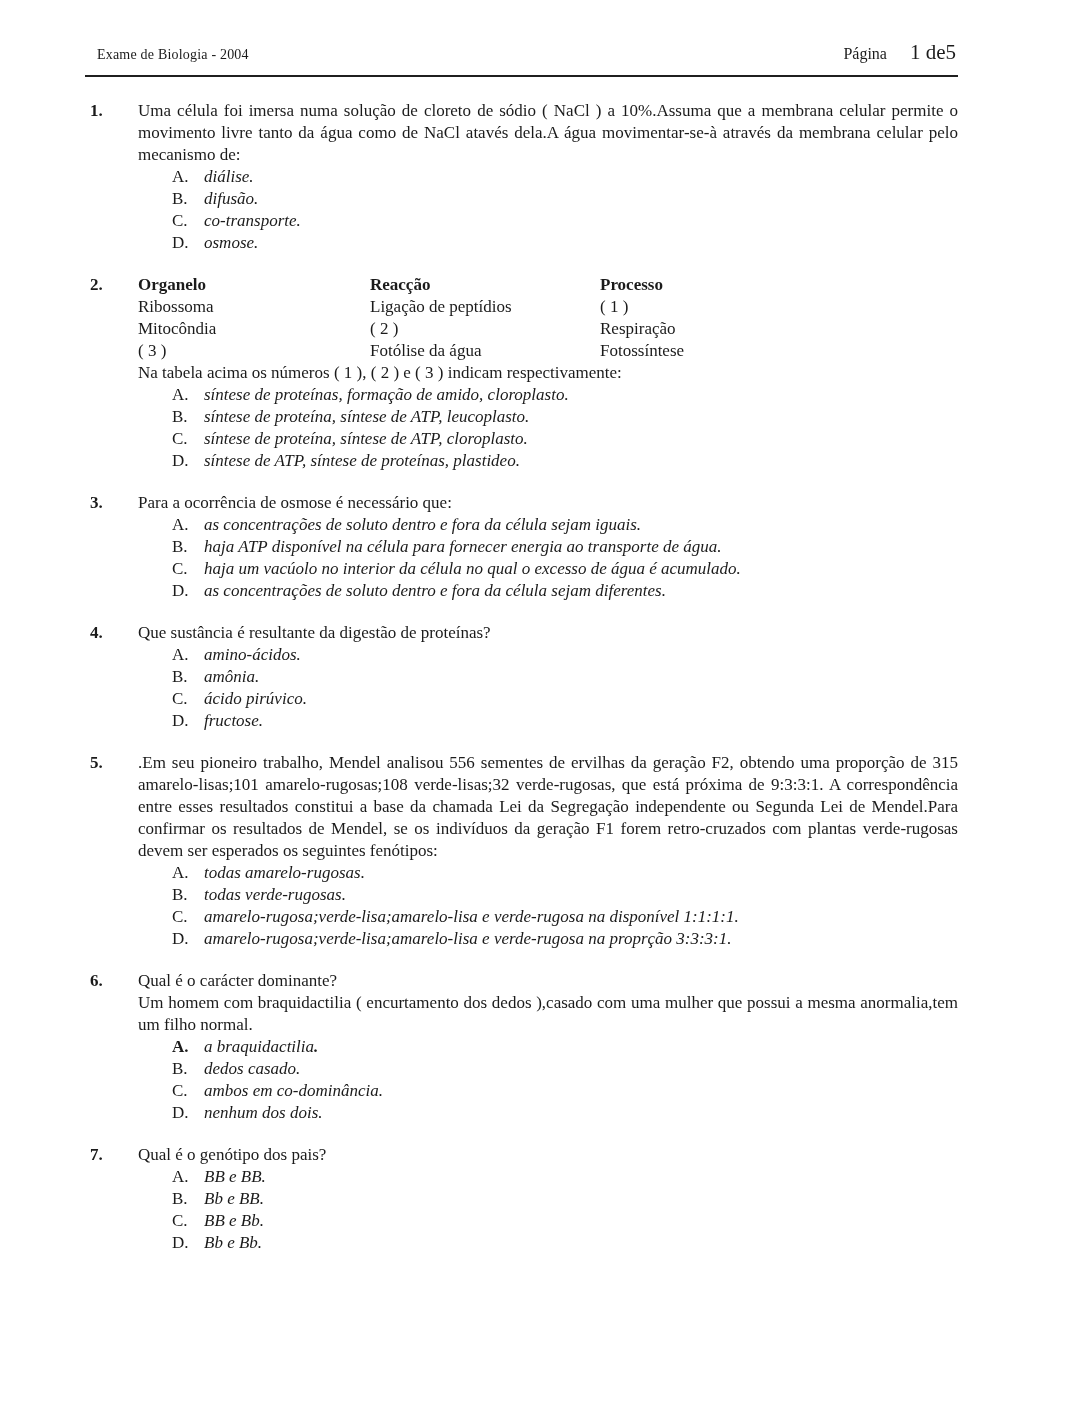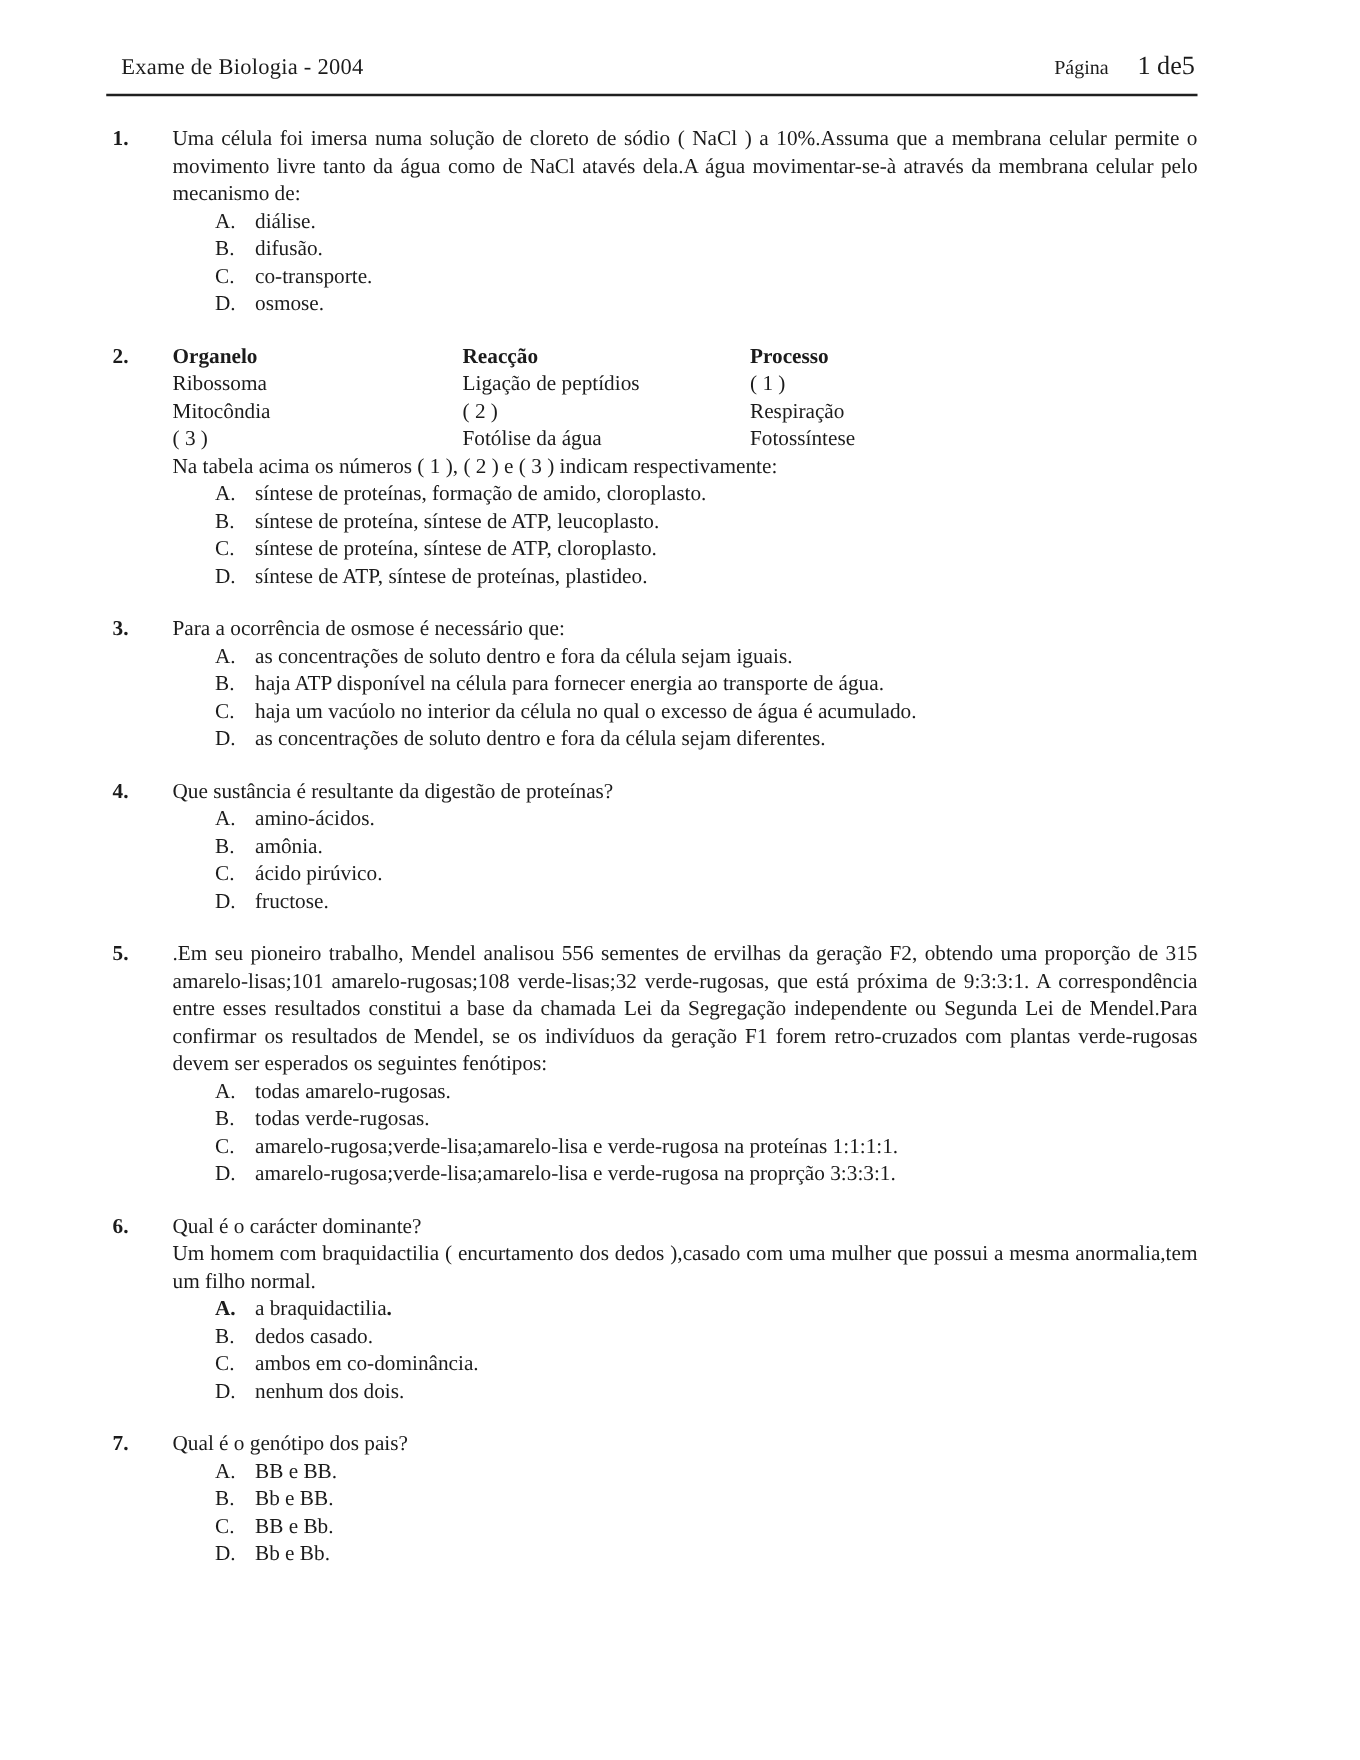--- a/index.html
+++ b/index.html
@@ -16,21 +16,21 @@
   .inner {
     padding: 40px 130px 0 85px;
   }
   .header {
     display: flex;
     justify-content: space-between;
     align-items: baseline;
     border-bottom: 2px solid #1f1f1f;
     padding: 0 2px 10px 12px;
   }
-  .exam-title { font-size: 18px; letter-spacing: 0.2px; }
+  .exam-title { font-size: 14px; letter-spacing: 0.2px; }
   .page-label { font-size: 16px; white-space: nowrap; }
   .page-label .page-num { font-size: 21px; margin-left: 19px; }
   .questions { }
   .question {
     display: flex;
     margin-top: 20px;
     font-size: 17px;
     line-height: 22px;
   }
   .question.first { margin-top: 23px; }
@@ -50,21 +50,21 @@
   .qtable-cell.c0 { width: 232px; }
   .qtable-cell.c1 { width: 230px; }
   .qtable-cell.c2 { flex: 1 1 auto; }
   .option-row { display: flex; }
   .opt-letter {
     flex: none;
     margin-left: 34px;
     width: 32px;
   }
   .opt-letter.bold { font-weight: bold; }
-  .opt-text { flex: 1 1 auto; }
+  .opt-text { flex: 1 1 auto; font-style: italic; }
   .opt-bold-suffix { font-weight: bold; }
 </style>
 </head>
 <body>
 
 <div class="page">
   <div class="inner">
 
     <div class="header">
       <span class="exam-title">Exame de Biologia  - 2004</span>
@@ -192,21 +192,21 @@
             <div class="option-row">
               <span class="opt-letter">A.</span>
               <span class="opt-text"><span>todas amarelo-rugosas.</span></span>
             </div>
             <div class="option-row">
               <span class="opt-letter">B.</span>
               <span class="opt-text"><span>todas verde-rugosas.</span></span>
             </div>
             <div class="option-row">
               <span class="opt-letter">C.</span>
-              <span class="opt-text"><span>amarelo-rugosa;verde-lisa;amarelo-lisa e verde-rugosa na proteínas 1:1:1:1.</span></span>
+              <span class="opt-text"><span>amarelo-rugosa;verde-lisa;amarelo-lisa e verde-rugosa na disponível 1:1:1:1.</span></span>
             </div>
             <div class="option-row">
               <span class="opt-letter">D.</span>
               <span class="opt-text"><span>amarelo-rugosa;verde-lisa;amarelo-lisa e verde-rugosa na proprção 3:3:3:1.</span></span>
             </div>
           </div>
         </div>
         <div class="question">
           <span class="qnum">6.</span>
           <div class="qbody">

